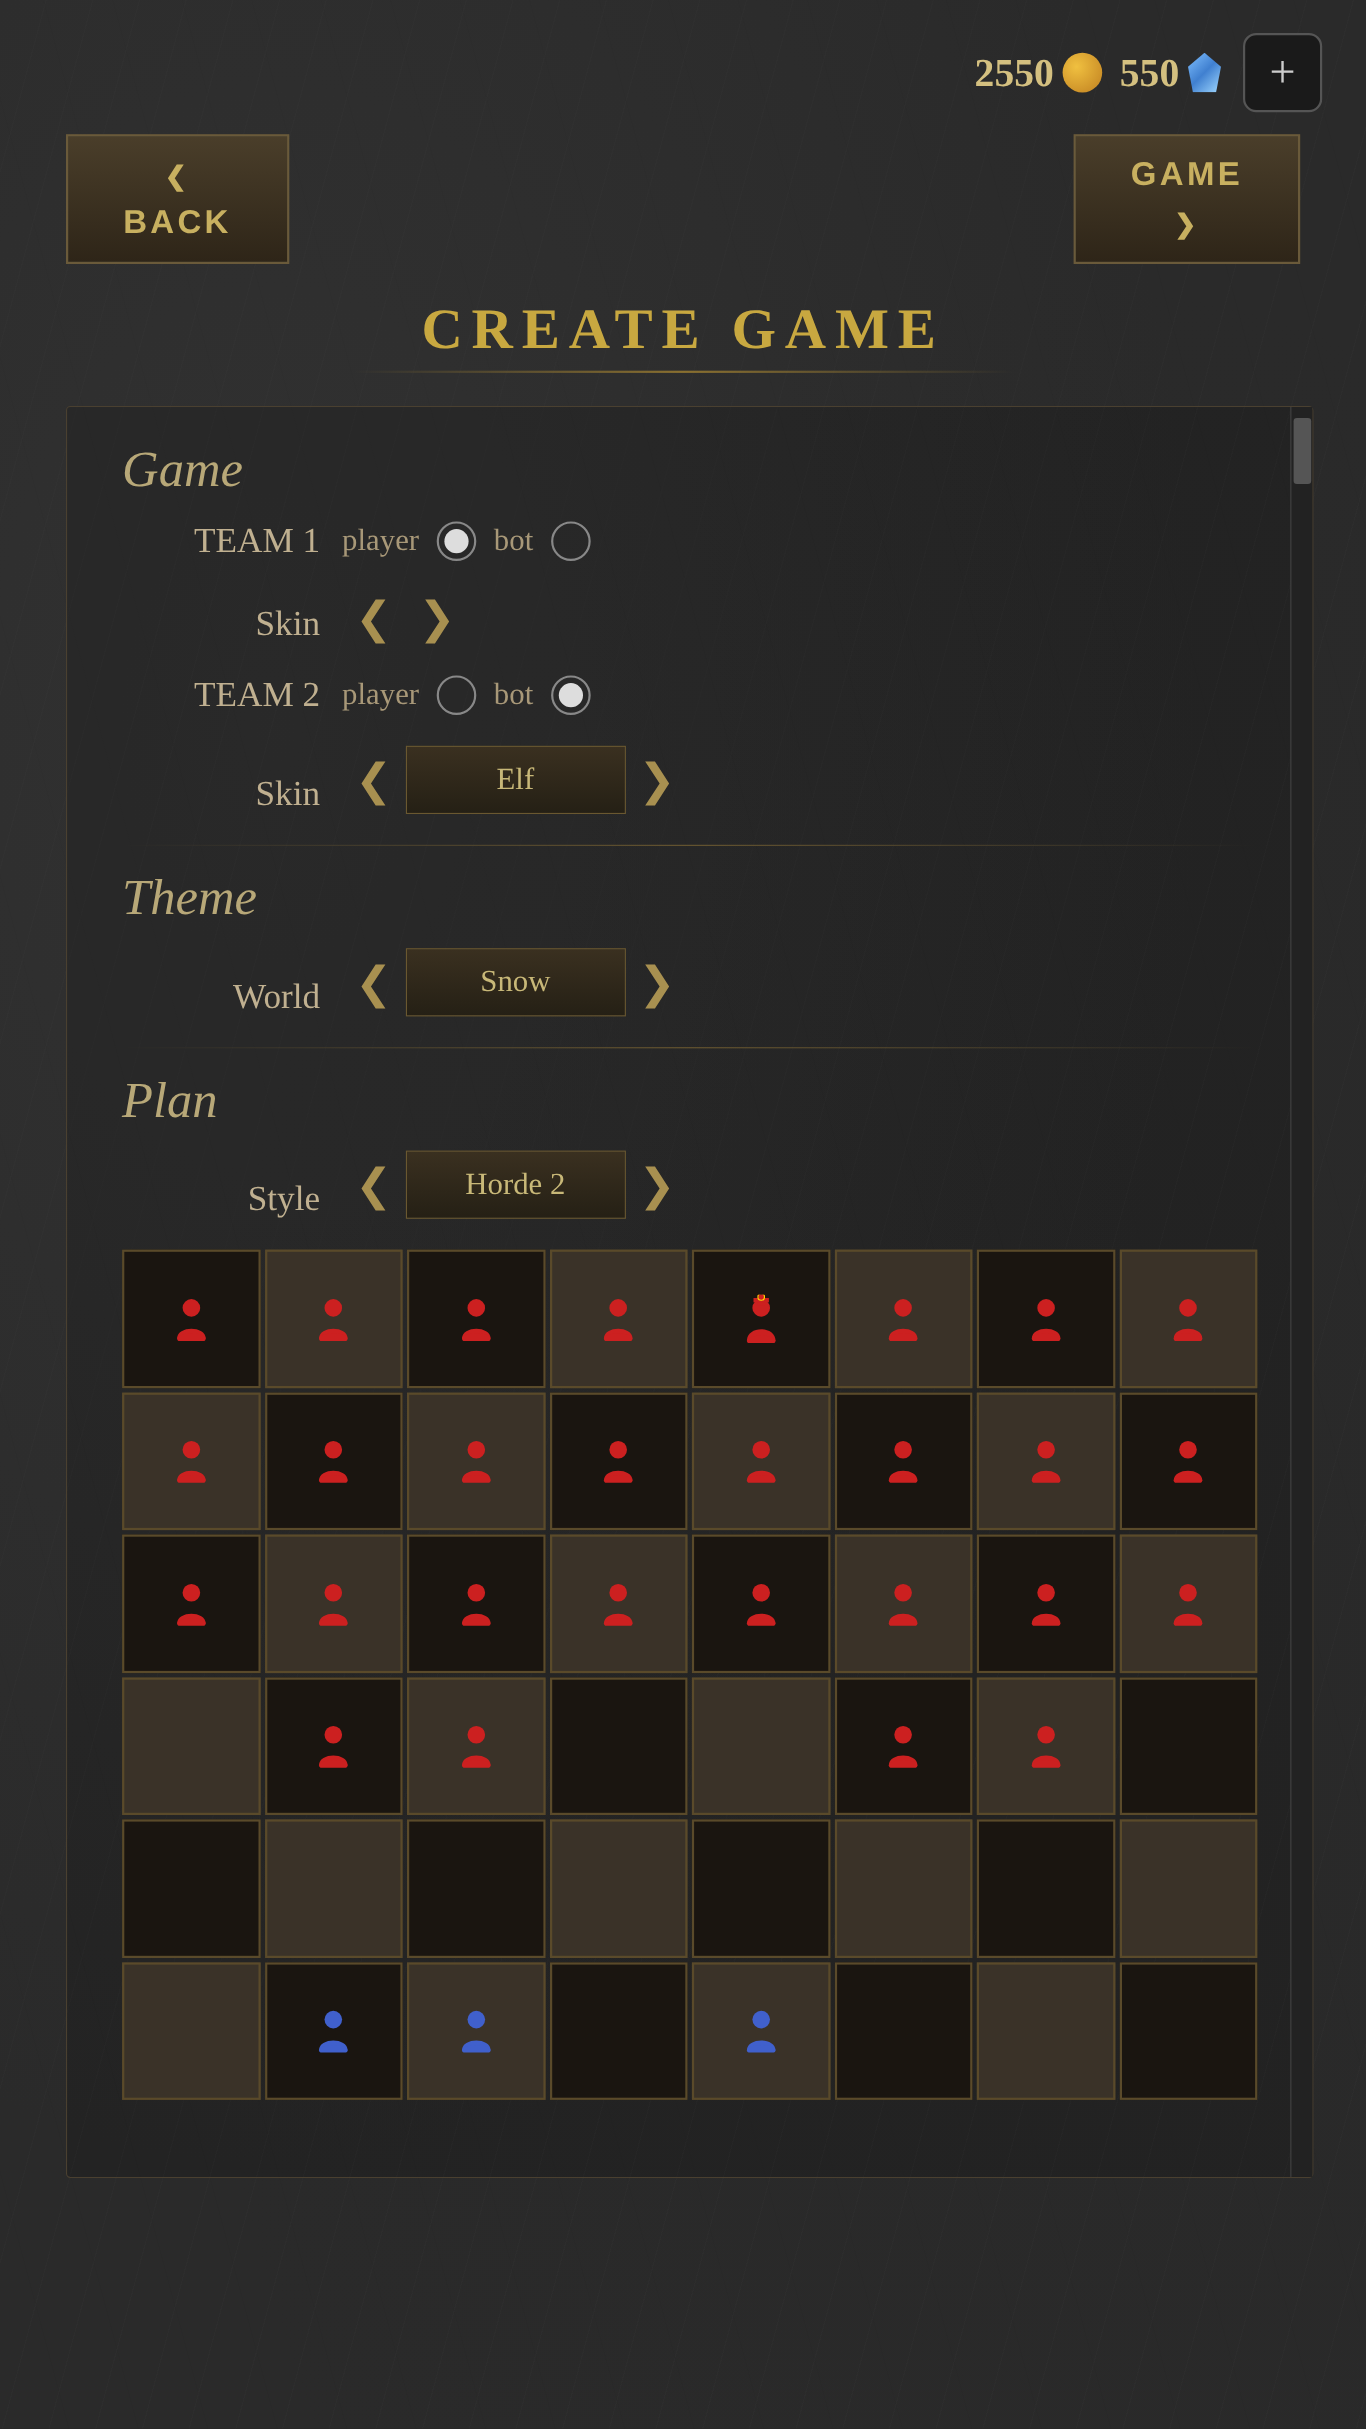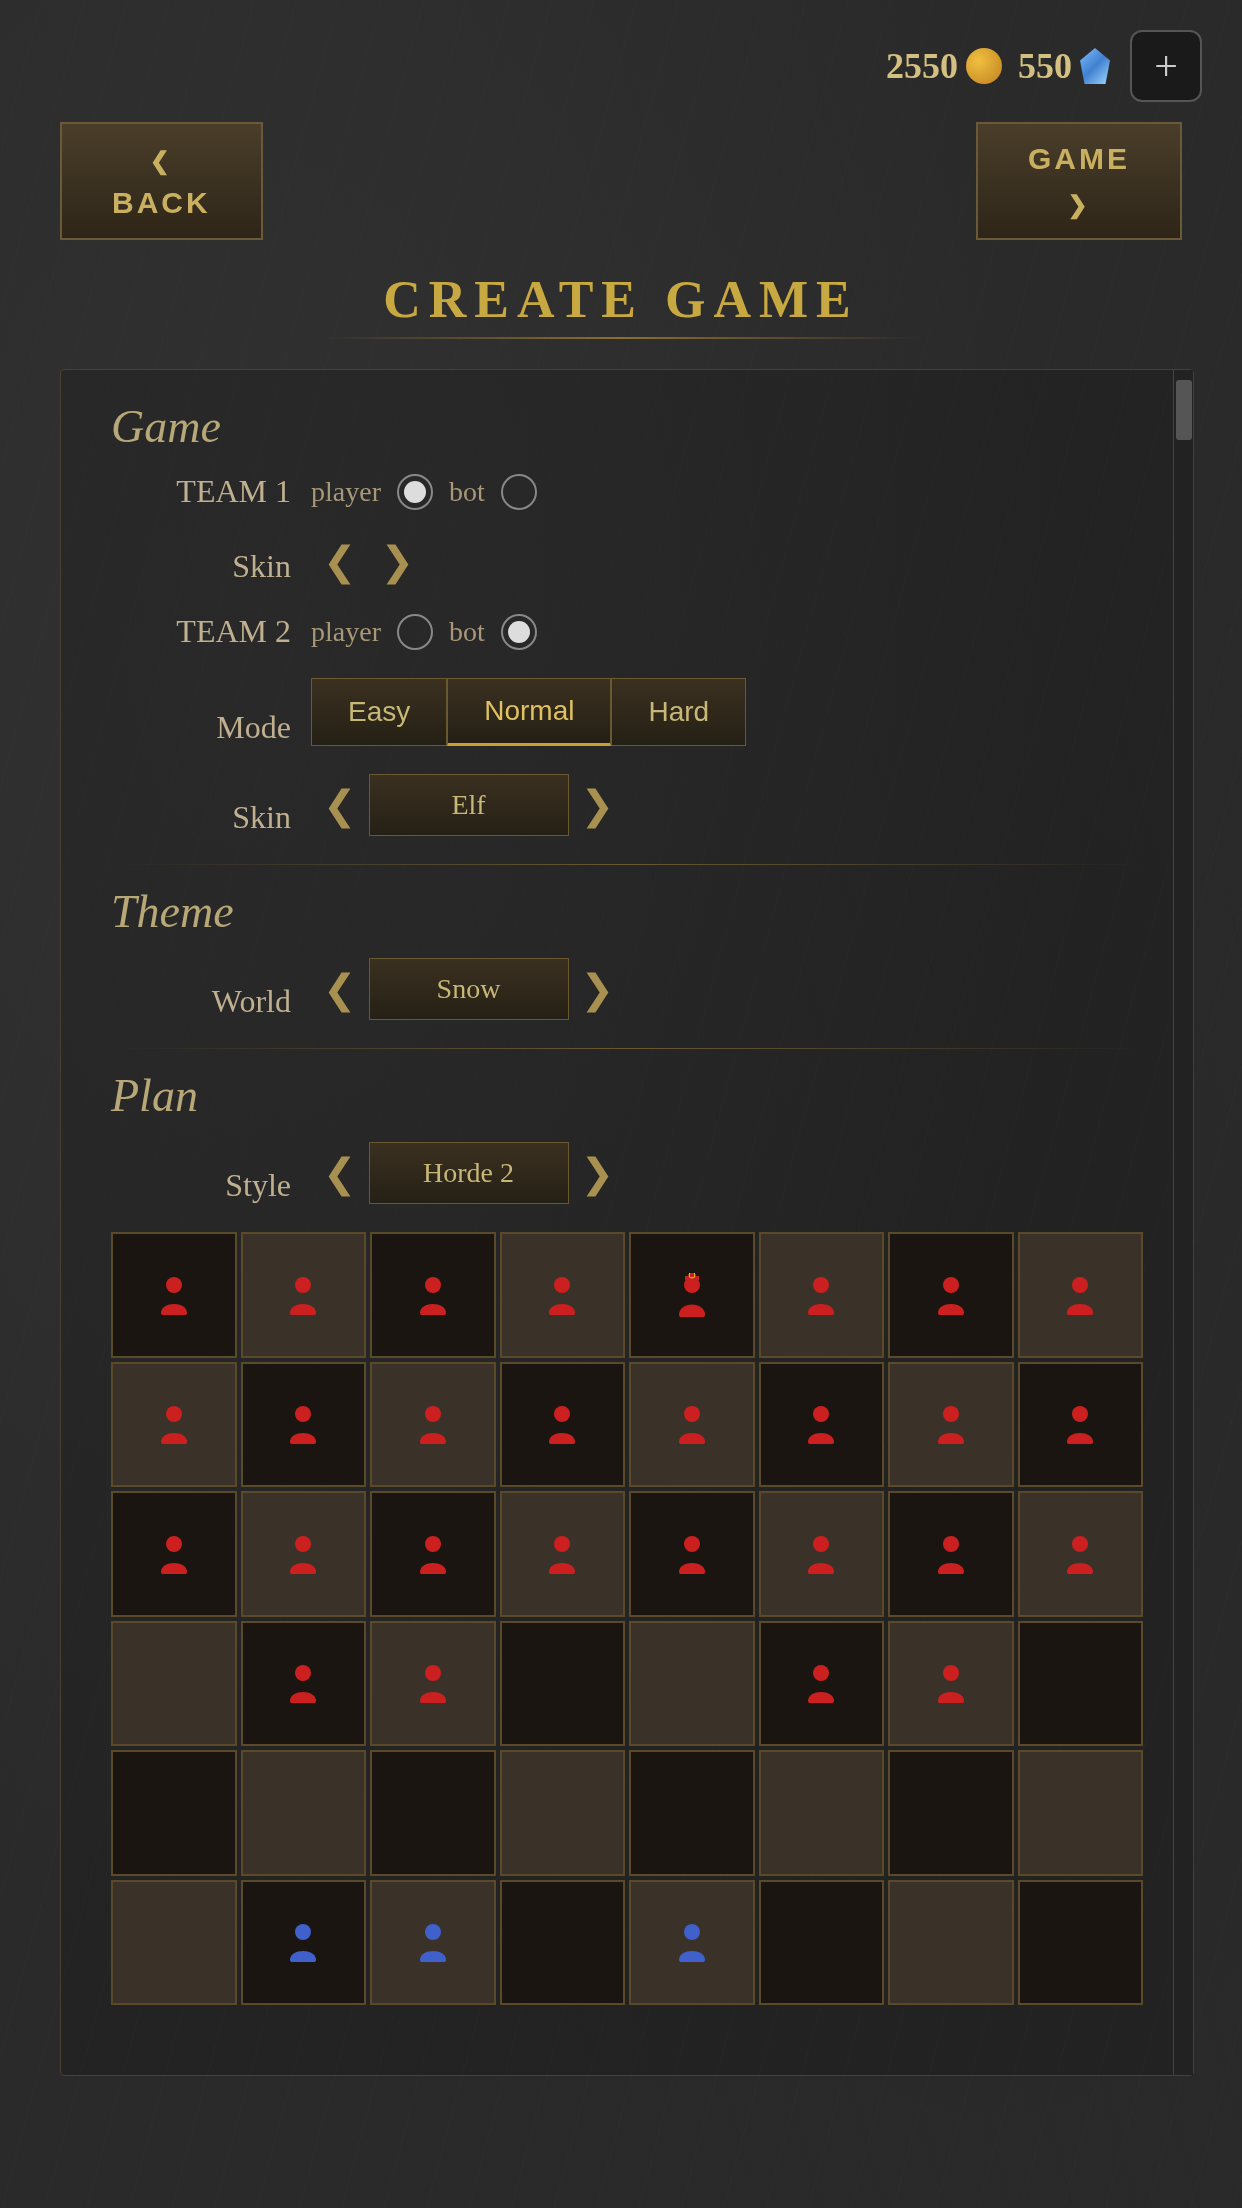--- a/index.html
+++ b/index.html
@@ -367,28 +367,20 @@
     <div class="form-row">
       <div class="form-label">TEAM 2</div>
       <div class="radio-group">
         <span>player</span>
         <div class="radio-btn"></div>
         <span>bot</span>
         <div class="radio-btn active"></div>
       </div>
     </div>
 
-    <div class="form-row">
-      <div class="form-label">Mode</div>
-      <div class="mode-group">
-        <button class="mode-btn">Easy</button>
-        <button class="mode-btn active">Normal</button>
-        <button class="mode-btn">Hard</button>
-      </div>
-    </div>
 
     <div class="form-row">
       <div class="form-label">Skin</div>
       <div class="selector">
         <span class="selector-chevron">❮</span>
         <div class="selector-value">Elf</div>
         <span class="selector-chevron">❯</span>
       </div>
     </div>
 

